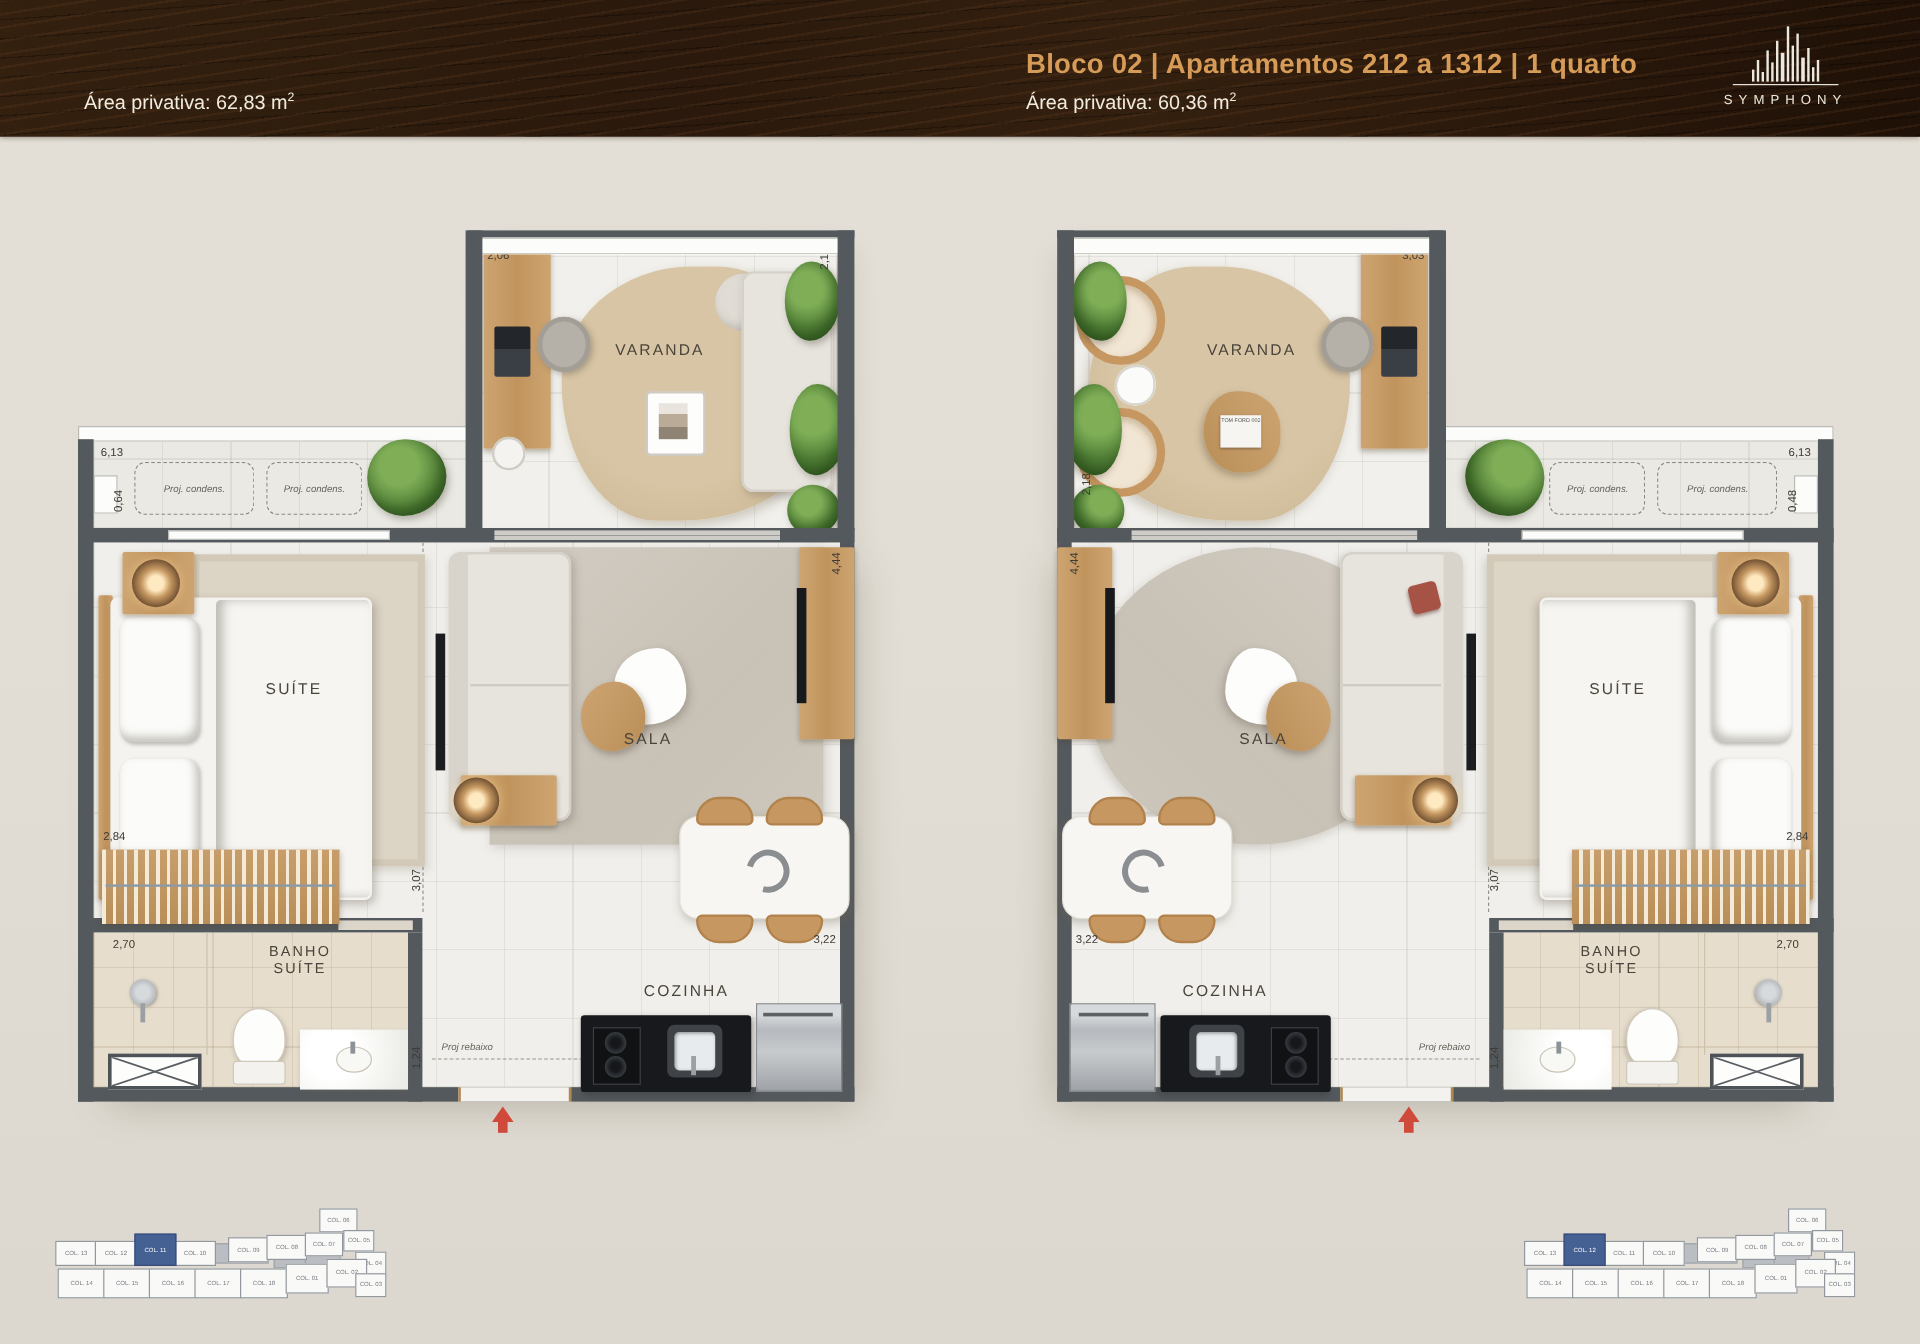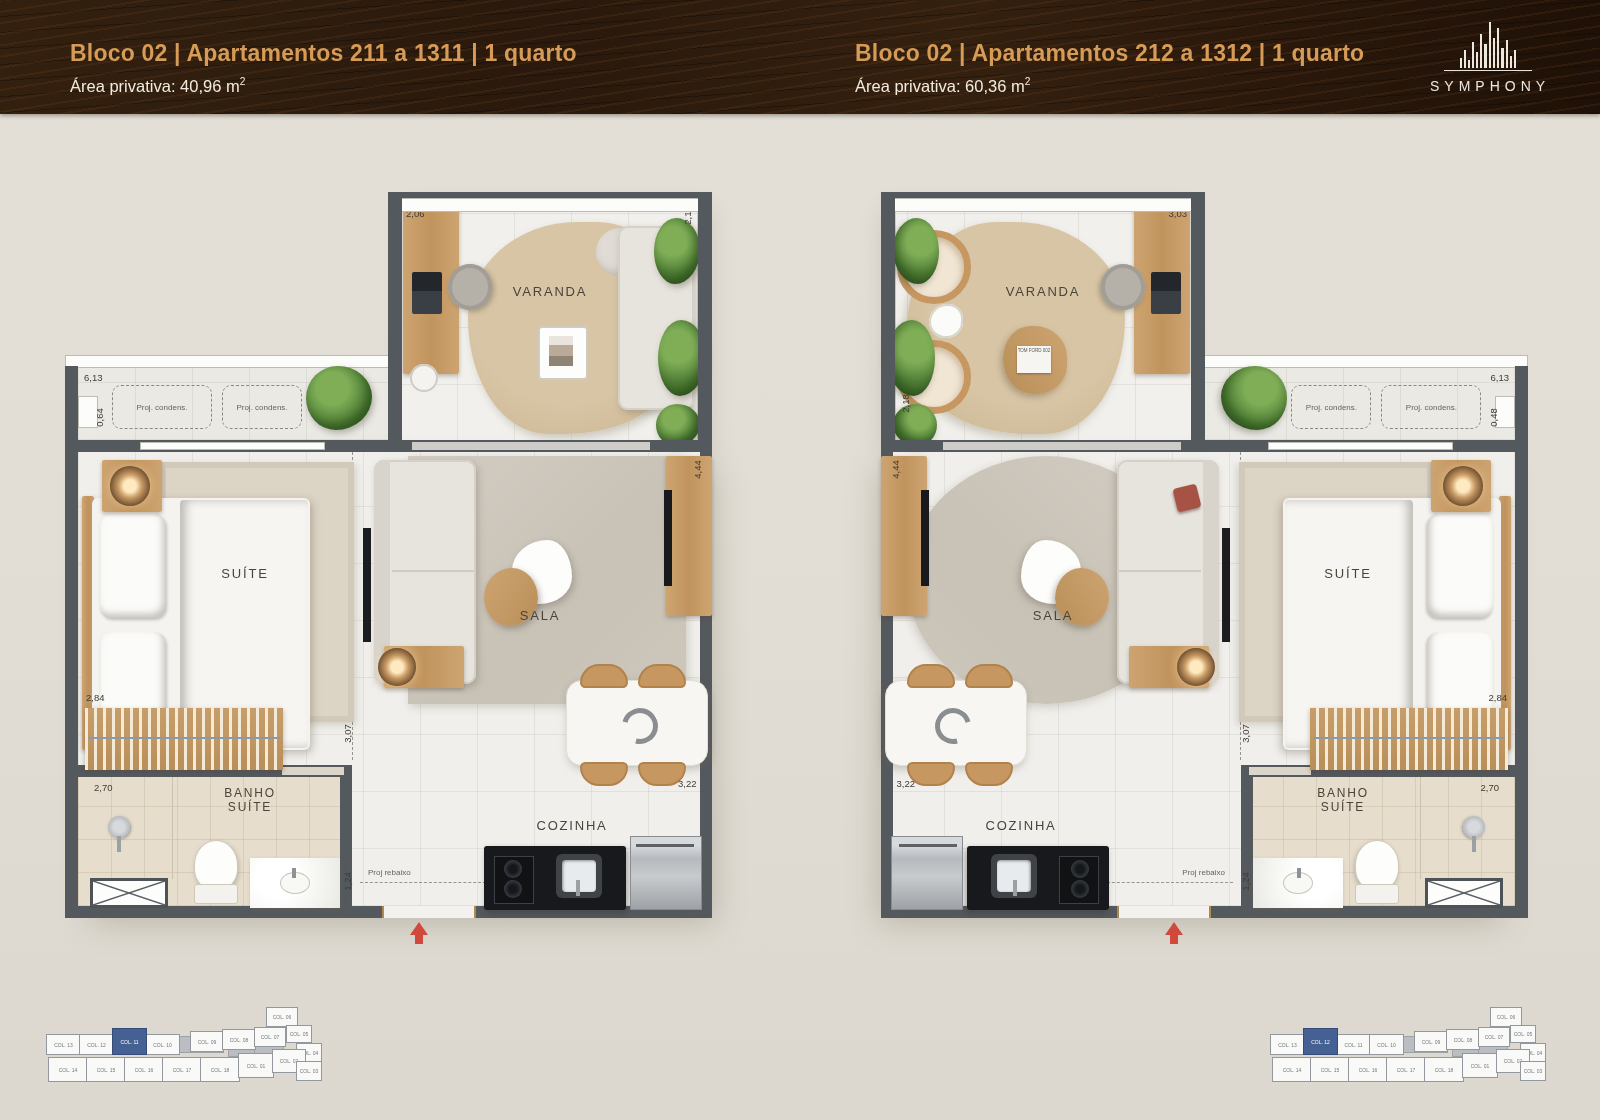--- a/index.html
+++ b/index.html
@@ -13,41 +13,41 @@
       repeating-linear-gradient(176deg, rgba(0,0,0,.28) 0 1px, rgba(0,0,0,0) 1px 16px),
       linear-gradient(90deg,#33200f 0%,#2a190c 35%,#34200f 60%,#27160a 85%,#1f1107 100%);
     box-shadow:0 2px 4px rgba(60,45,30,.4);}
   .h-title{position:absolute;top:40px;font-size:23px;font-weight:bold;color:#d69b57;letter-spacing:.2px;white-space:nowrap;}
   .h-sub{position:absolute;top:76px;font-size:16.5px;color:#f2ecdf;white-space:nowrap;}
   .h-sub sup{font-size:.62em;}
   .logo{position:absolute;left:1430px;top:16px;width:116px;text-align:center;}
   .logo-bars{display:flex;align-items:flex-end;justify-content:center;gap:2px;height:52px;}
   .logo-bars i{display:block;width:2px;background:#ece8de;}
   .logo-line{margin:2px auto 0;width:88px;height:1px;background:#e8e4da;}
-  .logo-text{margin-top:7px;font-size:14px;letter-spacing:5px;color:#ece8de;}
+  .logo-text{margin-top:7px;font-size:11px;letter-spacing:5px;color:#ece8de;}
   
   .plan{position:absolute;top:180px;width:675px;height:765px;}
   .p1{left:60px;}
   .p2{left:858px;transform:scaleX(-1);}
   .p2 .txt{transform:scaleX(-1);}
   .vtxt{transform:rotate(-90deg);transform-origin:center;}
   .p2 .vtxt{transform:scaleX(-1) rotate(-90deg);}
   .abs{position:absolute;}
   .wall{position:absolute;background:#54595d;}
   .glass{position:absolute;background:#fcfcfb;box-shadow:inset 0 0 0 1px #bcbcb6;}
   .tile{background-image:
      repeating-linear-gradient(0deg, rgba(130,125,112,.13) 0 1px, rgba(0,0,0,0) 1px 57px),
      repeating-linear-gradient(90deg, rgba(130,125,112,.13) 0 1px, rgba(0,0,0,0) 1px 57px);}
   .btile{background-image:
      repeating-linear-gradient(0deg, rgba(150,128,95,.18) 0 1px, rgba(0,0,0,0) 1px 33px),
      repeating-linear-gradient(90deg, rgba(150,128,95,.18) 0 1px, rgba(0,0,0,0) 1px 33px);}
   .wood{position:absolute;background:linear-gradient(90deg,#cda471 0%,#c1945d 50%,#cda471 100%);
         box-shadow:0 2px 4px rgba(80,65,45,.35);border-radius:2px;}
   .dim{position:absolute;font-size:9.5px;color:#3f3b35;white-space:nowrap;}
-  .note{position:absolute;font-size:8px;color:#68635a;white-space:nowrap;}
+  .note{position:absolute;font-style:italic;font-size:8px;color:#68635a;white-space:nowrap;}
   .room-label{position:absolute;font-size:13px;letter-spacing:1.8px;color:#4a443a;text-align:center;}
   .dash-v{position:absolute;width:0;border-left:1px dashed #99948b;}
   .dash-h{position:absolute;height:0;border-top:1px dashed #99948b;}
   .condens{position:absolute;border:1.5px dashed #8d887e;border-radius:9px;
            display:flex;align-items:center;justify-content:center;}
   .plant{position:absolute;background:radial-gradient(circle at 40% 35%, #7fae57 0 28%, #4f7d35 62%, #3a6126 100%);
          border-radius:48% 52% 55% 45% / 50% 48% 52% 50%;
          box-shadow:inset -4px -5px 10px rgba(20,50,10,.45), 2px 3px 6px rgba(70,60,45,.35);}
   .lamp{position:absolute;border-radius:50%;
         background:radial-gradient(circle, #ffe9c0 0 22%, #c89a63 42%, #6e4e30 72%, #5a402a 100%);
@@ -70,22 +70,21 @@
  .p2 .bed-duvet{background:#c6aa70;box-shadow:inset 6px 0 8px rgba(120,95,50,.55);}
  .p2 .sala-rug{border-radius:50%;background:radial-gradient(circle,#f2efe8 0 60%,#e7e2d7 100%);}
  .p2 .dining-table{background:#cda26d;border-color:#b2824c;}
  .p2 .d-vdepth{top:218px !important;}
 </style></head>
 <body>
 
 <div class="page">
 
   <div class="header">
-    <div class="h-title" style="left:70px;">Bloco 02 | Apartamentos 211 a 1311 | 1 quarto</div>
-    <div class="h-sub" style="left:70px;"><span>Área privativa: 40,96 m</span><sup>2</sup></div>
+    <div class="h-sub" style="left:70px;"><span>Área privativa: 62,83 m</span><sup>2</sup></div>
     <div class="h-title" style="left:855px;">Bloco 02 | Apartamentos 212 a 1312 | 1 quarto</div>
     <div class="h-sub" style="left:855px;"><span>Área privativa: 60,36 m</span><sup>2</sup></div>
     <div class="logo">
       <div class="logo-bars">
         <i style="height:10px"></i>
           <i style="height:18px"></i>
           <i style="height:8px"></i>
           <i style="height:26px"></i>
         <i style="height:16px"></i>
           <i style="height:34px"></i>

